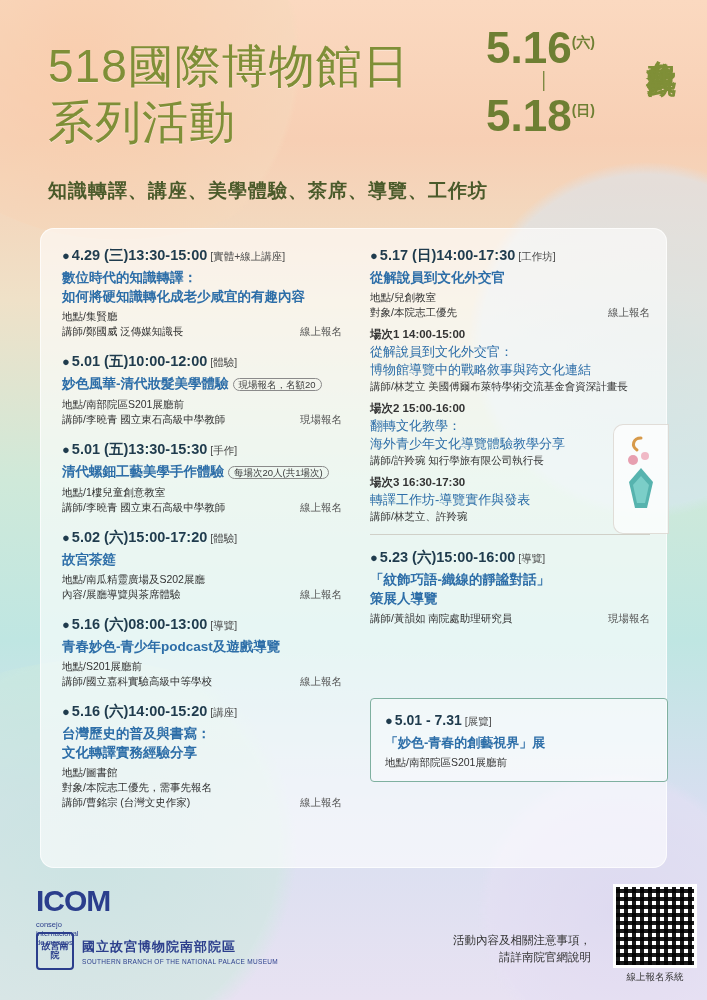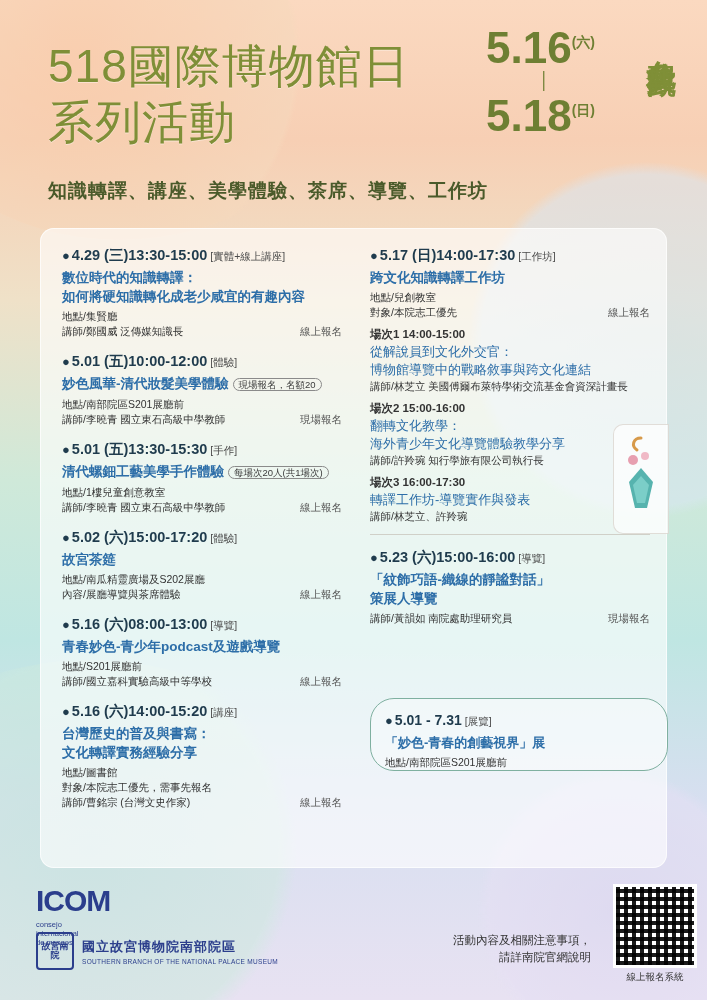--- a/index.html
+++ b/index.html
@@ -69,22 +69,22 @@
   .meta{font-size:10.5px;color:#333;line-height:15px;margin-top:3px;}
   .reg{float:right;font-size:10.5px;color:#555;margin-top:-14px;}
   .sep{height:1px;background:#b9b0a6;opacity:.55;margin:10px 0 10px 0;}
   .sub-block{margin:6px 0 0 0;}
   .sub-when{font-size:11.5px;color:#333;font-weight:bold;line-height:17px;}
   .sub-title{font-size:13px;color:#2d6ea8;line-height:18px;font-weight:normal;}
   .sub-meta{font-size:10.5px;color:#333;line-height:15px;}
 
   .exh{
     position:absolute;left:330px;top:470px;width:268px;
-    border:1.6px solid #7fb0a0;border-radius:24px;
-    padding:12px 14px 0 14px;background:rgba(255,255,255,.35);
+    border:1.6px solid #7fb0a0;border-radius:4px;
+    padding:12px 14px 11px 14px;background:rgba(255,255,255,.35);
   }
   .exh .evt-head{font-size:14px;}
   .exh .evt-title{font-size:13px;}
 
   
   .lamp{
     position:absolute;right:-2px;top:196px;width:56px;height:110px;
     background:rgba(255,255,255,.65);
     border-radius:10px 0 0 10px;
     box-shadow:0 0 0 1px rgba(200,190,180,.5) inset;
@@ -213,21 +213,21 @@
           <div>講師/曹銘宗 (台灣文史作家)</div>
         </div>
         <div class="reg">線上報名</div>
         <div class="clear"></div>
       </div>
     </div>
 
     <div class="col col-right">
       <div class="evt">
         <div class="evt-head"><span class="dot">●</span><span>5.17 (日)14:00-17:30</span><span class="tag">[工作坊]</span></div>
-        <div class="evt-title">跨文化知識轉譯工作坊</div>
+        <div class="evt-title">從解說員到文化外交官</div>
         <div class="meta">
           <div>地點/兒創教室</div>
           <div>對象/本院志工優先</div>
         </div>
         <div class="reg">線上報名</div>
         <div class="clear"></div>
 
         <div class="sub-block">
           <div class="sub-when">場次1 14:00-15:00</div>
           <div class="sub-title">
@@ -240,21 +240,21 @@
         <div class="sub-block">
           <div class="sub-when">場次2 15:00-16:00</div>
           <div class="sub-title">
             <div>翻轉文化教學：</div>
             <div>海外青少年文化導覽體驗教學分享</div>
           </div>
           <div class="sub-meta">講師/許羚琬 知行學旅有限公司執行長</div>
         </div>
 
         <div class="sub-block">
-          <div class="sub-when">場次3 16:00-17:30</div>
+          <div class="sub-when">場次3 16:30-17:30</div>
           <div class="sub-title">轉譯工作坊-導覽實作與發表</div>
           <div class="sub-meta">講師/林芝立、許羚琬</div>
         </div>
 
         <div class="sep"></div>
       </div>
 
       <div class="evt">
         <div class="evt-head"><span class="dot">●</span><span>5.23 (六)15:00-16:00</span><span class="tag">[導覽]</span></div>
         <div class="evt-title">

